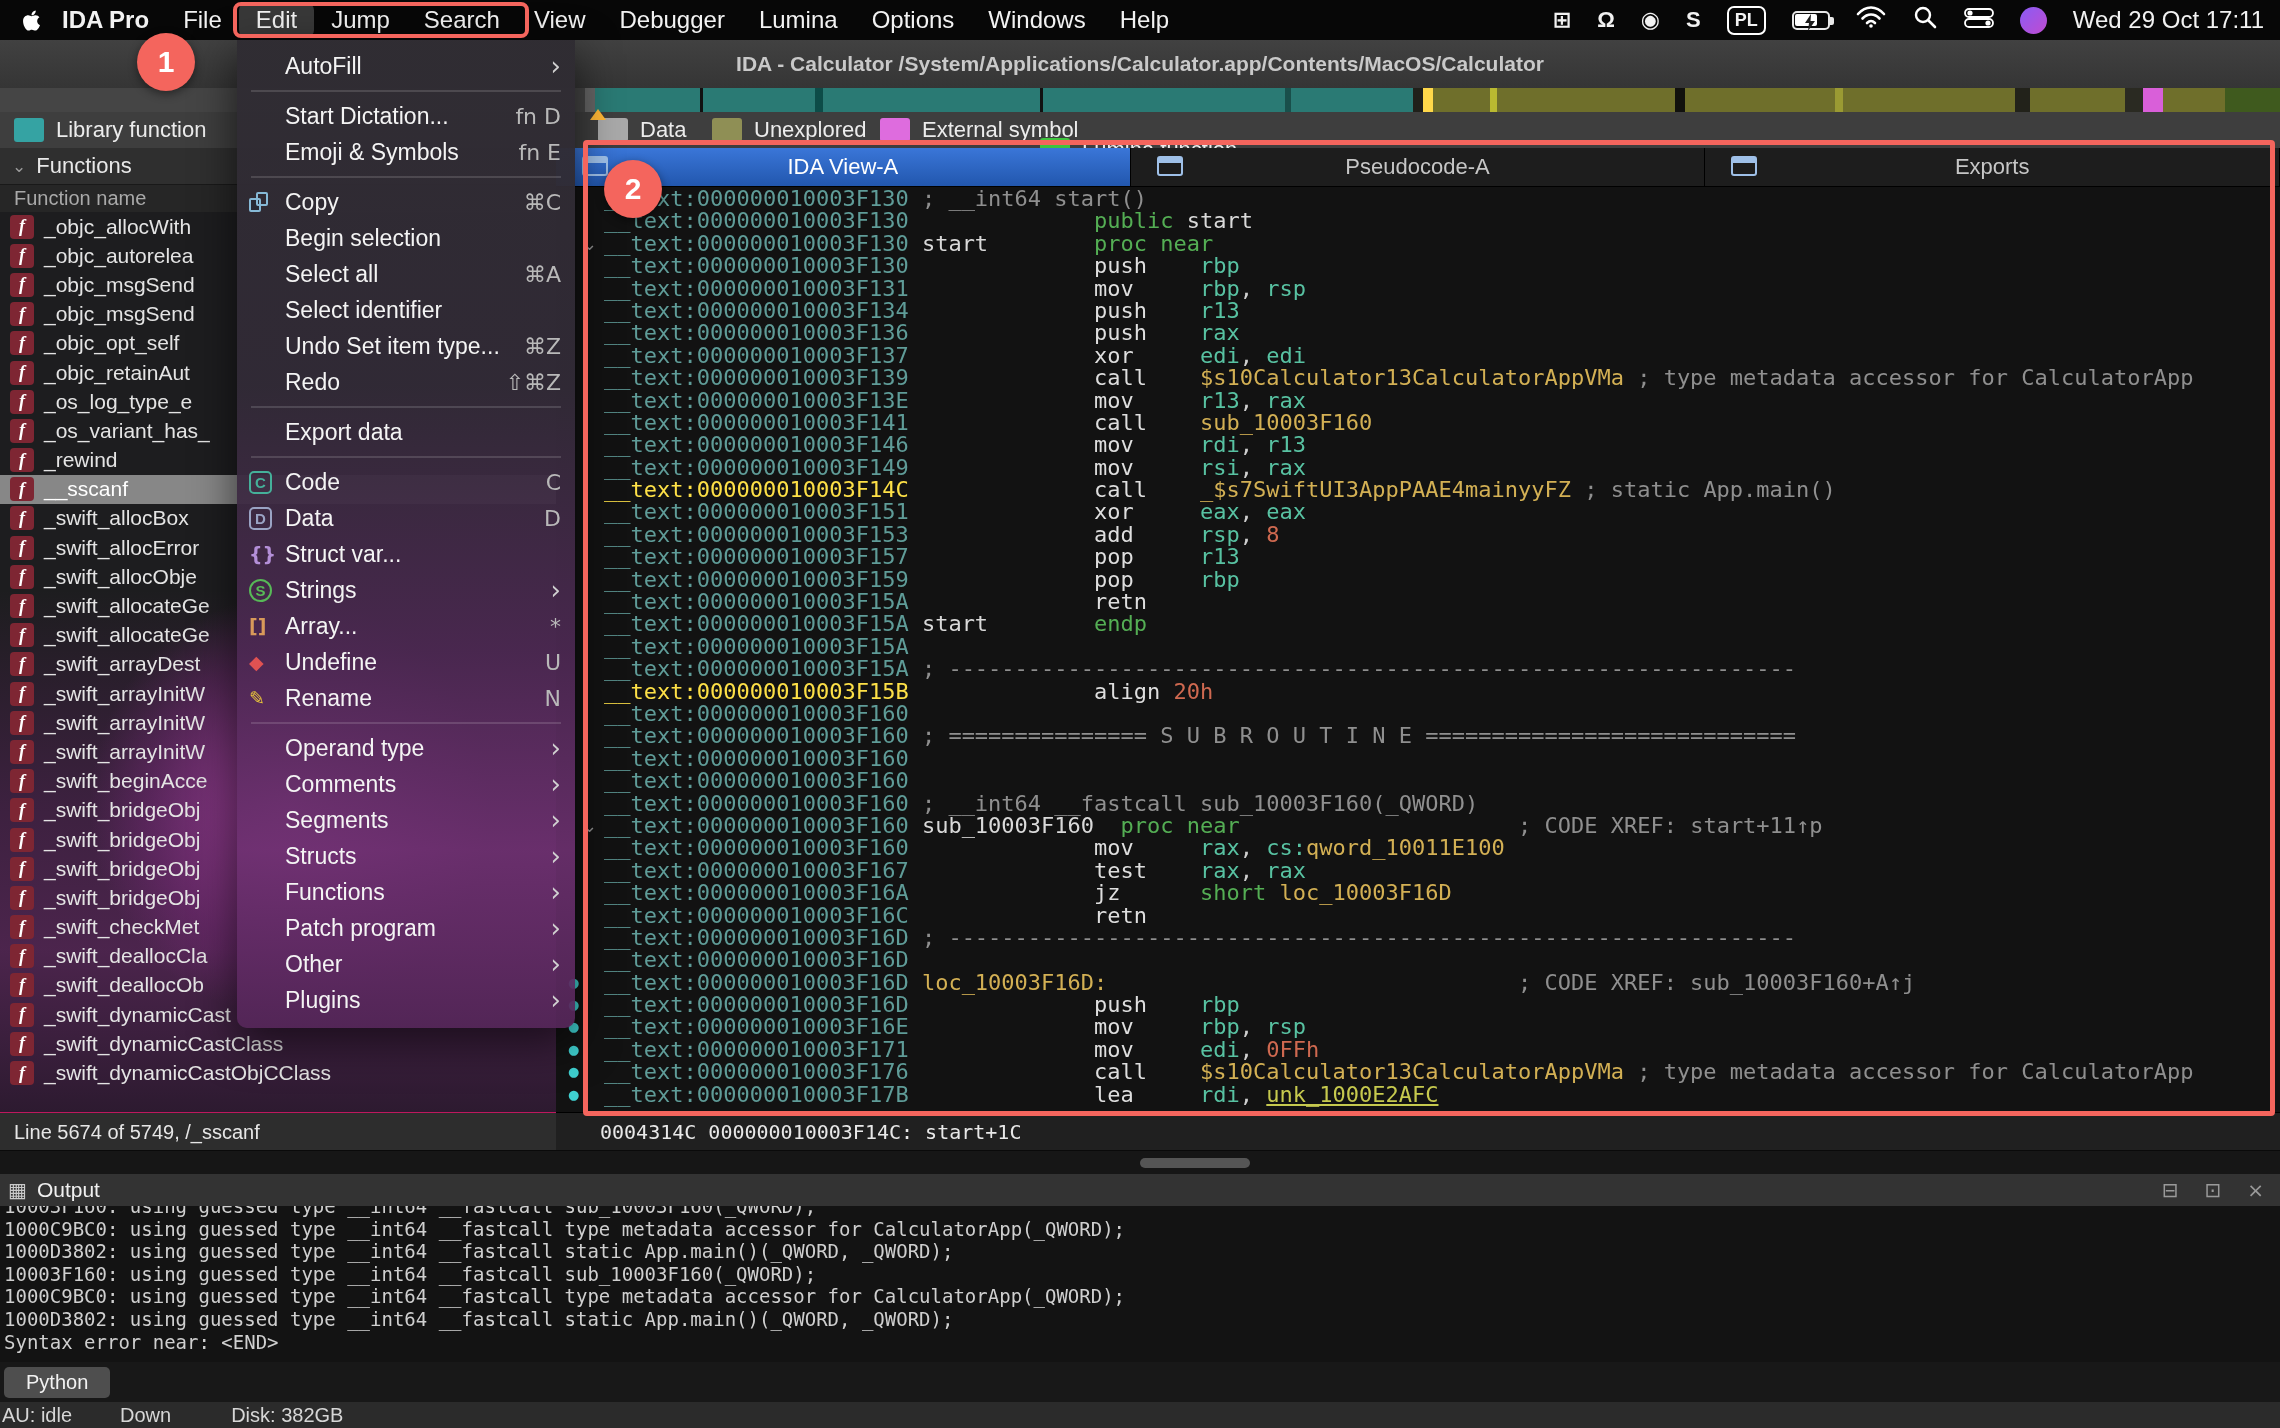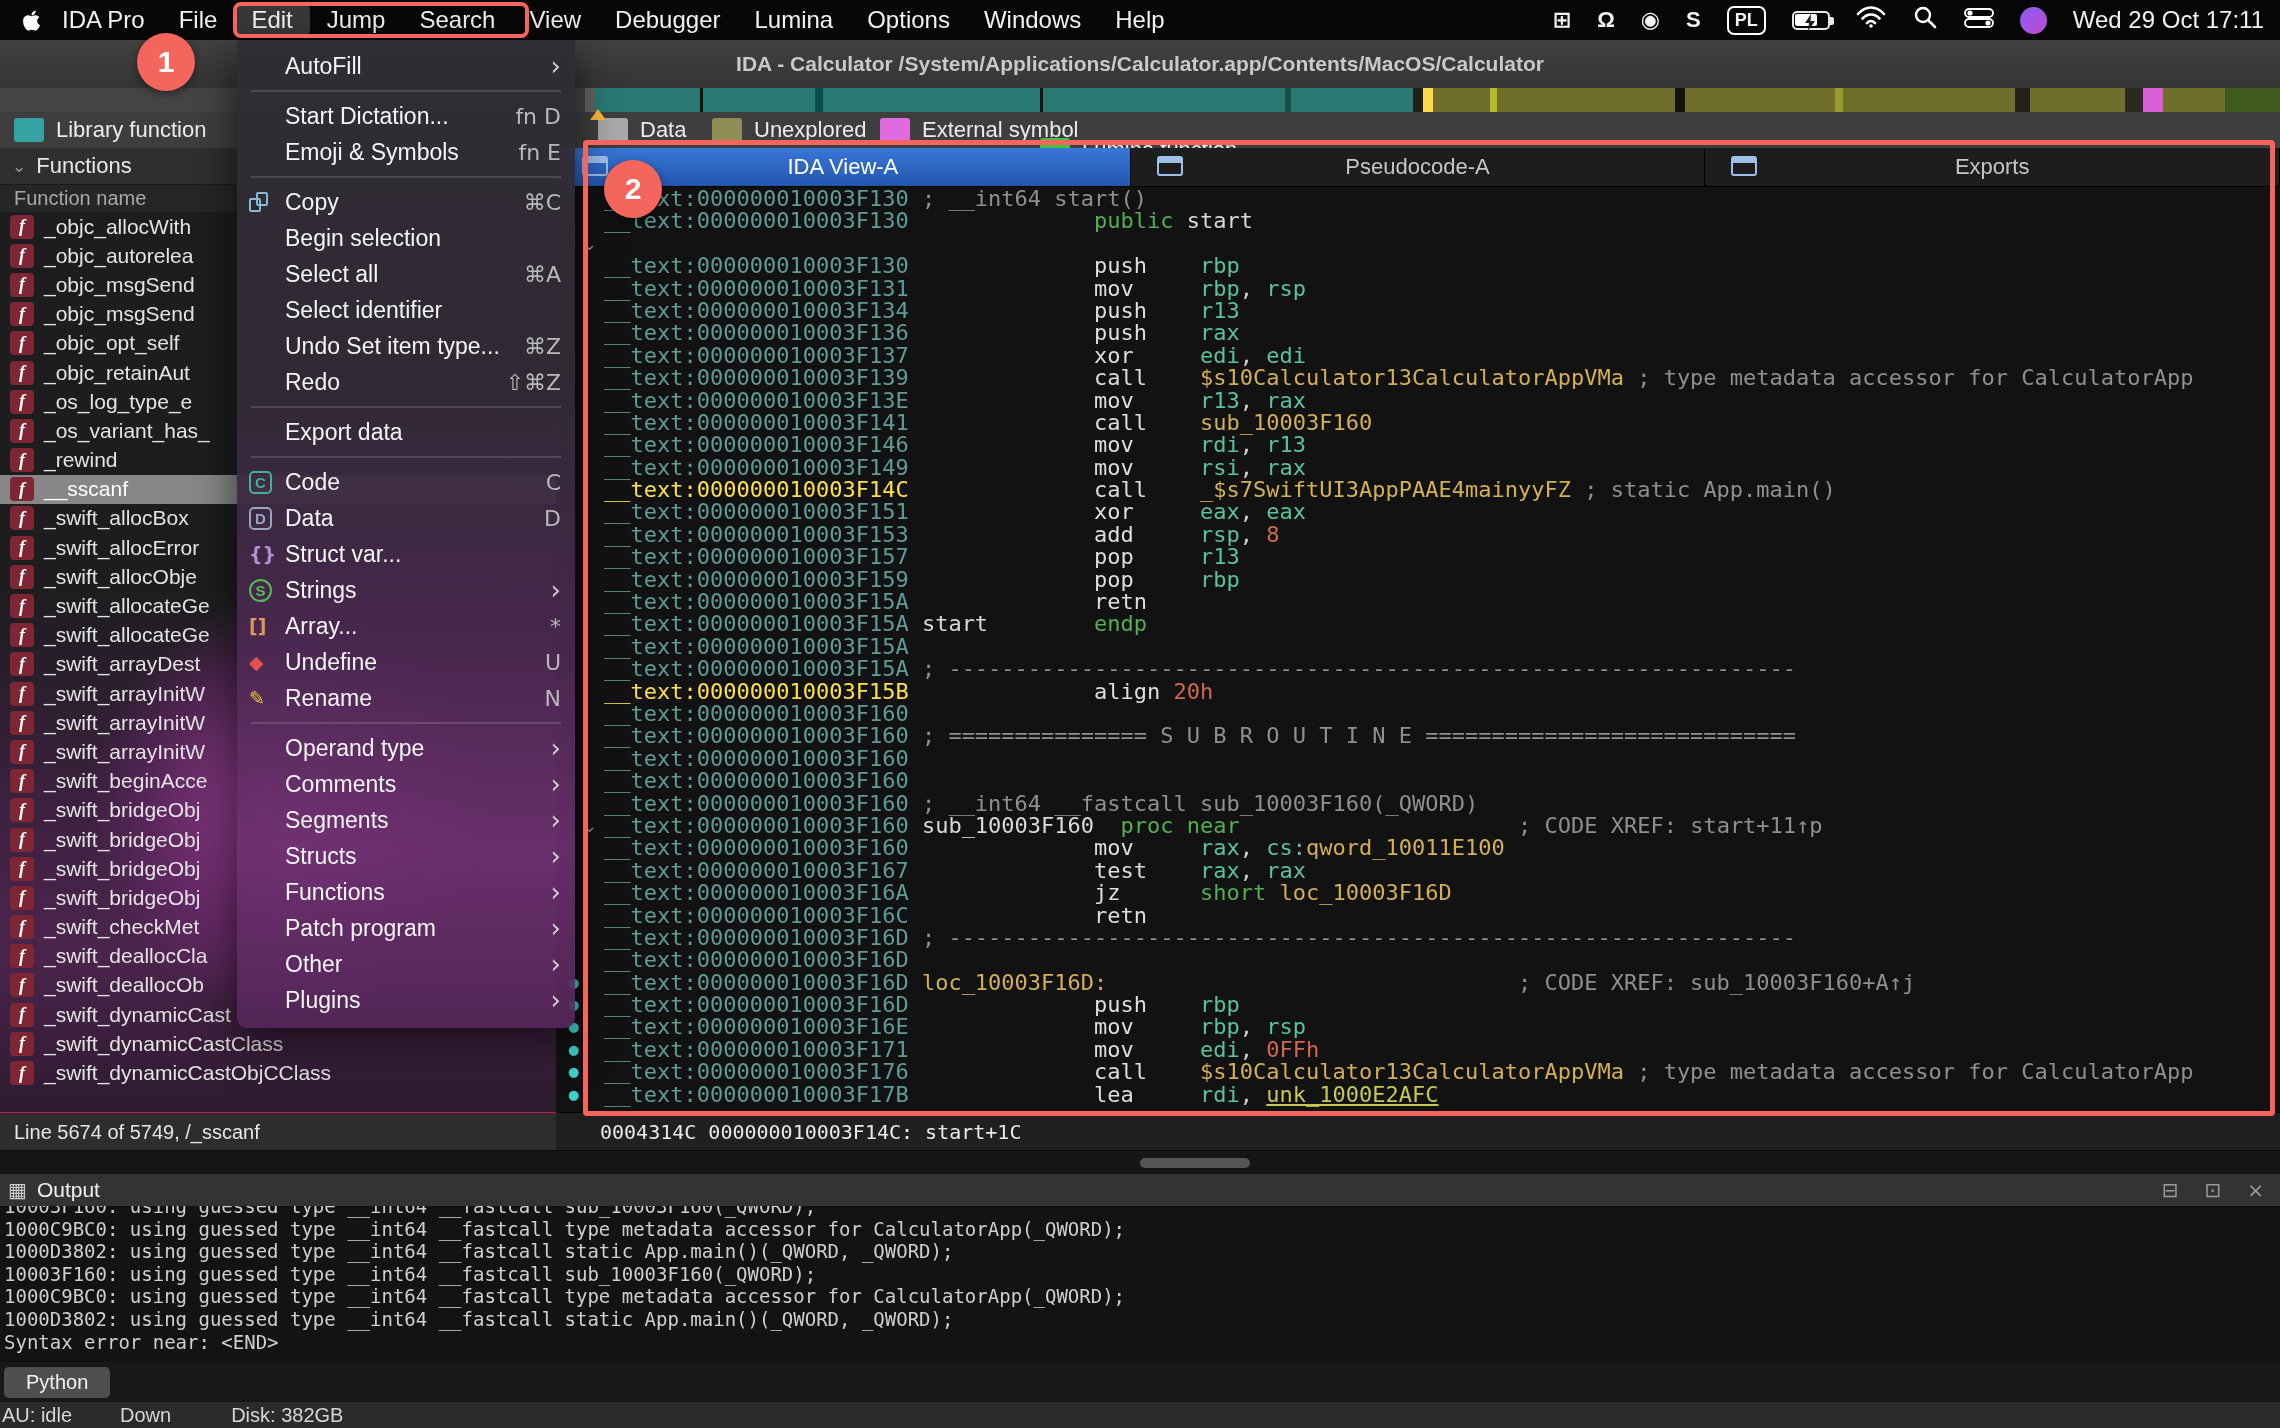--- a/index.html
+++ b/index.html
@@ -3,21 +3,21 @@
 <meta charset="utf-8">
 <style>
   html,body{margin:0;padding:0;background:#000;}
   .screen{position:relative;width:2280px;height:1428px;overflow:hidden;background:#161616;
           font-family:"Liberation Sans","DejaVu Sans",sans-serif;-webkit-font-smoothing:antialiased;}
   
   .menubar{position:absolute;top:0;left:0;right:0;height:40px;background:#070707;display:flex;align-items:center;color:#f2f2f2;font-size:24px;z-index:30;}
   .apple{margin-left:22px;display:flex;align-items:center;}
   .mb-items{display:flex;height:100%;align-items:center;margin-left:4px;}
   .mb-item{padding:0 17px;height:34px;display:flex;align-items:center;border-radius:7px;white-space:nowrap;}
-  .mb-item.app{font-weight:normal;}
+  .mb-item.app{font-weight:bold;}
   .mb-item.active{background:rgba(255,255,255,.20);}
   .mb-right{margin-left:auto;display:flex;align-items:center;gap:26px;padding-right:16px;}
   .status-glyph{font-size:22px;font-weight:bold;}
   .pl-badge{border:2.5px solid #fff;border-radius:7px;padding:0 6px;font-size:18px;font-weight:bold;height:25px;display:flex;align-items:center;}
   .battery{position:relative;width:38px;height:19px;border:2px solid #e8e8e8;border-radius:5px;box-sizing:border-box;}
   .battery::after{content:"";position:absolute;right:-6px;top:4px;width:3.5px;height:8px;background:#e8e8e8;border-radius:0 2px 2px 0;}
   .battery .fill{position:absolute;left:1.5px;top:1.5px;bottom:1.5px;width:22px;background:#fff;border-radius:2px;}
   .battery svg{position:absolute;left:10px;top:1px;}
   .avatar{width:27px;height:27px;border-radius:50%;background:linear-gradient(135deg,#8a5cf5,#c04bd0);}
   .clock{font-size:24px;white-space:nowrap;}
@@ -349,21 +349,21 @@
           <span class="tab-label">Pseudocode-A</span>
         </div>
         <div class="tab">
           <span class="tab-icon"></span>
           <span class="tab-label">Exports</span>
         </div>
       </div>
     <div class="disasm">
         <div class="dline"><span class="dmargin"></span><span class="dcode"><span class="t-addr">__text:000000010003F130</span><span class="t-pln"> </span><span class="t-cmt">; __int64 start()</span></span></div>
         <div class="dline"><span class="dmargin"></span><span class="dcode"><span class="t-addr">__text:000000010003F130</span><span class="t-pln">              </span><span class="t-kw">public</span><span class="t-pln"> </span><span class="t-lbl">start</span></span></div>
-        <div class="dline"><span class="dmargin chev">⌄</span></div>
+        <div class="dline"><span class="dmargin chev">⌄</span><span class="dcode"><span class="t-addr">__text:000000010003F130</span><span class="t-pln"> </span><span class="t-lbl">start</span><span class="t-pln">        </span><span class="t-kw">proc near</span></span></div>
         <div class="dline"><span class="dmargin"></span><span class="dcode"><span class="t-addr">__text:000000010003F130</span><span class="t-pln">              </span><span class="t-mn">push    </span><span class="t-reg">rbp</span></span></div>
         <div class="dline"><span class="dmargin"></span><span class="dcode"><span class="t-addr">__text:000000010003F131</span><span class="t-pln">              </span><span class="t-mn">mov     </span><span class="t-reg">rbp</span><span class="t-pln">, </span><span class="t-reg">rsp</span></span></div>
         <div class="dline"><span class="dmargin"></span><span class="dcode"><span class="t-addr">__text:000000010003F134</span><span class="t-pln">              </span><span class="t-mn">push    </span><span class="t-reg">r13</span></span></div>
         <div class="dline"><span class="dmargin"></span><span class="dcode"><span class="t-addr">__text:000000010003F136</span><span class="t-pln">              </span><span class="t-mn">push    </span><span class="t-reg">rax</span></span></div>
         <div class="dline"><span class="dmargin"></span><span class="dcode"><span class="t-addr">__text:000000010003F137</span><span class="t-pln">              </span><span class="t-mn">xor     </span><span class="t-reg">edi</span><span class="t-pln">, </span><span class="t-reg">edi</span></span></div>
         <div class="dline"><span class="dmargin"></span><span class="dcode"><span class="t-addr">__text:000000010003F139</span><span class="t-pln">              </span><span class="t-mn">call    </span><span class="t-name">$s10Calculator13CalculatorAppVMa</span><span class="t-pln"> </span><span class="t-cmt">; type metadata accessor for CalculatorApp</span></span></div>
         <div class="dline"><span class="dmargin"></span><span class="dcode"><span class="t-addr">__text:000000010003F13E</span><span class="t-pln">              </span><span class="t-mn">mov     </span><span class="t-reg">r13</span><span class="t-pln">, </span><span class="t-reg">rax</span></span></div>
         <div class="dline"><span class="dmargin"></span><span class="dcode"><span class="t-addr">__text:000000010003F141</span><span class="t-pln">              </span><span class="t-mn">call    </span><span class="t-name">sub_10003F160</span></span></div>
         <div class="dline"><span class="dmargin"></span><span class="dcode"><span class="t-addr">__text:000000010003F146</span><span class="t-pln">              </span><span class="t-mn">mov     </span><span class="t-reg">rdi</span><span class="t-pln">, </span><span class="t-reg">r13</span></span></div>
         <div class="dline"><span class="dmargin"></span><span class="dcode"><span class="t-addr">__text:000000010003F149</span><span class="t-pln">              </span><span class="t-mn">mov     </span><span class="t-reg">rsi</span><span class="t-pln">, </span><span class="t-reg">rax</span></span></div>

